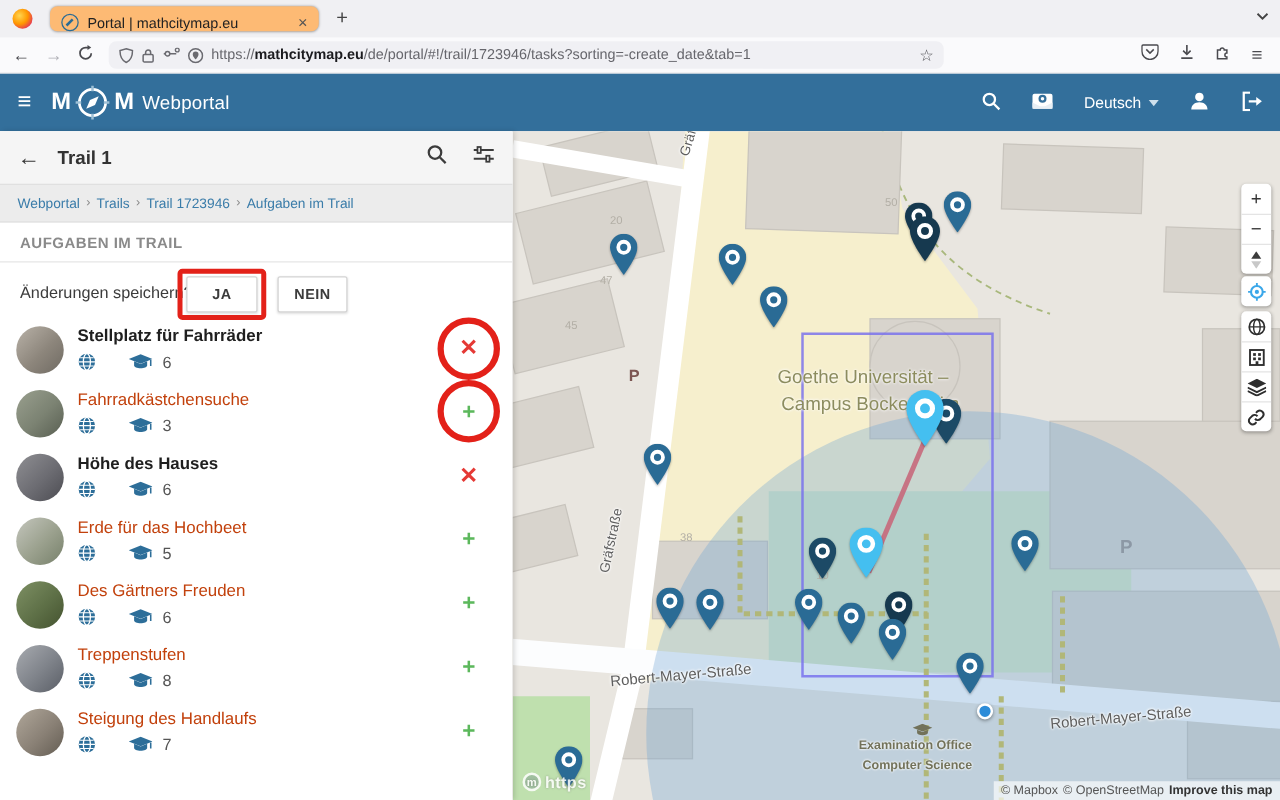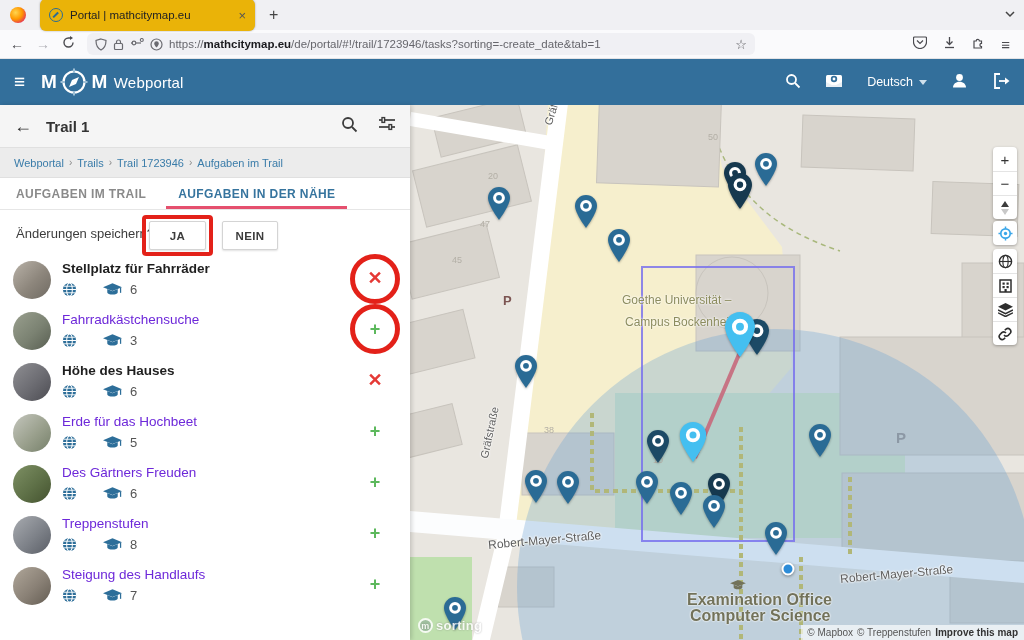--- a/index.html
+++ b/index.html
@@ -3,21 +3,21 @@
 <meta charset="utf-8">
 <style>
   * { margin:0; padding:0; box-sizing:border-box; }
   html,body { width:1024px; height:640px; overflow:hidden;
     font-family:"Liberation Sans", sans-serif; background:#fff; }
 
   
   .tabstrip { height:30px; background:#f0f0f3; display:flex; align-items:center; padding:0 8px; position:relative; }
   .ff-logo { width:16px; height:16px; border-radius:50%;
     background:radial-gradient(circle at 35% 35%, #ffd54f 0%, #ff9800 45%, #e4315b 80%, #b5246d 100%); margin:0 14px 0 2px; }
-  .tab { background:#eab308; border-radius:6px; height:32px; display:flex; align-items:center; gap:7px;
+  .tab { background:#fdba74; border-radius:6px; height:20px; display:flex; align-items:flex-end; gap:7px;
     padding:0 9px; min-width:215px; box-shadow:0 0 2px rgba(0,0,0,.35); font-size:11.5px; color:#222; }
   .tab .fav { width:14px; height:14px; border-radius:50%; border:1.5px solid #2a6b95; position:relative; }
   .tab .fav:after { content:""; position:absolute; left:2px; top:5px; width:7px; height:1.5px; background:#2a6b95; transform:rotate(-45deg); }
   .tab .close { margin-left:auto; color:#555; font-size:13px; cursor:default; }
   .newtab { font-size:16px; color:#444; margin-left:14px; }
   .tab-chevron { margin-left:auto; color:#444; }
   .toolbar { height:29px; background:#fafafc; display:flex; align-items:center; padding:0 10px; gap:12px; border-bottom:1px solid #e3e3e6; }
   .navbtn { color:#4a4a4f; font-size:14px; }
   .navbtn.dim { color:#b0b0b6; }
   .urlbar { flex:0 0 668px; height:22px; background:#f0f0f4; border-radius:6px; display:flex; align-items:center;
@@ -60,37 +60,37 @@
   .saverow { position:relative; height:46px; display:flex; align-items:center; padding-left:16px; gap:0; }
   .saveq { font-size:13px; color:#3c3c3c; }
   .mini-btn { height:29px; background:#fff; border:1px solid #d4d4d4; border-radius:2px; box-shadow:0 1px 2px rgba(0,0,0,.12);
     font-size:11.5px; font-weight:bold; color:#3c3c3c; font-family:inherit; letter-spacing:.4px; }
   .ja { position:absolute; left:149px; top:11px; width:57px; }
   .nein { position:absolute; left:222px; top:11px; width:56px; }
   .anno-rect { position:absolute; left:142px; top:5px; width:71px; height:41px; border:4px solid #e32119; border-radius:4px; pointer-events:none; }
   .tasklist { position:relative; }
   .trow { height:51px; position:relative;padding-left:20px; }
   .thumb { position:absolute; left:13px; top:5px; width:38px; height:38px; border-radius:50%; }
-  .t-title { position:absolute; left:62px; top:5px; font-size:13.5px; color:#6d28d9; }
+  .t-title { position:absolute; left:62px; top:5px; font-size:13.5px; color:#c2410c; }
   .t-title.bold { font-weight:bold; color:#1f1f1f; }
   .t-icons { position:absolute; left:62px; top:26px; display:flex; align-items:center; gap:6px; }
   .t-grade { font-size:13px; color:#555; margin-left:2px; }
   .gap28 { width:14px; }
   .t-action { position:absolute; left:363px; top:10px; width:24px; height:24px; display:flex; align-items:center; justify-content:center;
     font-size:18px; font-weight:bold; }
   .t-action.rm { color:#e53935; }
   .t-action.add { color:#5cb85c; }
   .anno-circle { position:absolute; left:350px; width:50px; height:50px; border:5px solid #e32119; border-radius:50%; pointer-events:none; }
 
   
   .map-svg { position:absolute; left:0; top:0; }
   .mlabel { position:absolute; white-space:nowrap; pointer-events:none; }
   .street-lbl { font-size:11px; color:#5e5e5e; text-shadow:0 0 2px #fff,0 0 2px #fff,0 0 3px #fff; }
-  .uni-lbl { font-size:12px; color:#8c8c5e; text-shadow:0 0 2px #fff,0 0 3px rgba(255,255,255,.9); }
-  .poi-lbl { font-size:16px; color:#72725a; font-weight:bold; text-shadow:0 0 2px #fff,0 0 2px #fff; text-align:center; }
+  .uni-lbl { font-size:15px; color:#8c8c5e; text-shadow:0 0 2px #fff,0 0 3px rgba(255,255,255,.9); }
+  .poi-lbl { font-size:10px; color:#72725a; font-weight:bold; text-shadow:0 0 2px #fff,0 0 2px #fff; text-align:center; }
   .hn { font-size:9px; color:#b3afa6; }
   .p-maroon { font-size:13px; font-weight:bold; color:#7c5552; }
   .p-gray { font-size:15px; font-weight:bold; color:#8c98a5; }
   .pin { position:absolute; transform:translate(-50%,-100%); filter:drop-shadow(0 1px 1px rgba(0,0,0,.3)); }
   .map-dot { position:absolute; width:13px; height:13px; border-radius:50%; background:#2d8cd8; border:2.5px solid #fff;
     box-shadow:0 1px 3px rgba(0,0,0,.4); transform:translate(-50%,-50%); }
   .searchbox { position:absolute; top:8px; right:7px; width:172px; height:27px; background:#fff; border-radius:4px;
     box-shadow:0 1px 3px rgba(0,0,0,.25); border:none; padding:0 10px; font-size:13px; color:#444; font-family:inherit; }
   .searchbox::placeholder { color:#b5b5b5; }
   .ctrl { position:absolute; right:7px; background:#fff; border-radius:4px; box-shadow:0 1px 3px rgba(0,0,0,.3); overflow:hidden; }
@@ -261,21 +261,20 @@
       <span class="crumb-sep">›</span>
       <a>Trails</a>
       <span class="crumb-sep">›</span>
       <a>Trail 1723946</a>
       <span class="crumb-sep">›</span>
       <a>Aufgaben im Trail</a>
     </div>
 
     <div class="tabsrow">
       <span class="ptab">AUFGABEN IM TRAIL</span>
-      <span class="ptab active">AUFGABEN IN DER NÄHE</span>
     </div>
 
 
     <div class="saverow">
       <span class="saveq">Änderungen speichern?</span>
       <button class="mini-btn ja">JA</button>
       <button class="mini-btn nein">NEIN</button>
       <div class="anno-rect"></div>
     </div>
 
@@ -501,21 +500,21 @@
       <svg width="16" height="11" viewBox="0 0 20 14">
           <polygon points="10,0 20,4 10,8 0,4" fill="#72725a"></polygon>
           <path d="M4.5 6v3.5c0 1.2 2.5 2.3 5.5 2.3s5.5-1.1 5.5-2.3V6L10 8.3z" fill="#72725a"></path>
         </svg>
     </span>
     <span class="mlabel poi-lbl" style="left:277px; top:486px;">Examination Office</span>
     <span class="mlabel poi-lbl" style="left:280px; top:502px;">Computer Science</span>
     <span class="mlabel hn" style="left:78px; top:66px;">20</span>
     <span class="mlabel hn" style="left:70px; top:114px;">47</span>
     <span class="mlabel hn" style="left:42px; top:150px;">45</span>
-    <span class="mlabel hn" style="left:298px; top:27px;">50</span>
+    <span class="mlabel hn" style="left:298px; top:52px;">50</span>
     <span class="mlabel hn" style="left:134px; top:320px;">38</span>
     <span class="mlabel hn" style="left:243px; top:350px;">10</span>
 
     <svg class="pin" style="left:89px; top:115px;" width="22" height="33" viewBox="0 0 22 33">
         <path d="M11 0C4.9 0 0 4.8 0 10.8 0 18.6 11 33 11 33s11-14.4 11-22.2C22 4.8 17.1 0 11 0z" fill="#2a6b95"></path>
         <circle cx="11" cy="10.8" r="4.4" fill="none" stroke="#fff" stroke-width="3"></circle>
       </svg>
     <svg class="pin" style="left:176px; top:123px;" width="22" height="33" viewBox="0 0 22 33">
         <path d="M11 0C4.9 0 0 4.8 0 10.8 0 18.6 11 33 11 33s11-14.4 11-22.2C22 4.8 17.1 0 11 0z" fill="#2a6b95"></path>
         <circle cx="11" cy="10.8" r="4.4" fill="none" stroke="#fff" stroke-width="3"></circle>
@@ -649,21 +648,21 @@
       <div class="cbtn">
         <svg width="14" height="14" viewBox="0 0 14 14">
             <path d="M6 8a3 3 0 0 0 4.2.3l2-2a3 3 0 0 0-4.2-4.2l-1.2 1.2" fill="none" stroke="#2e2e2e" stroke-width="1.6"></path>
             <path d="M8 6a3 3 0 0 0-4.2-.3l-2 2a3 3 0 0 0 4.2 4.2l1.2-1.2" fill="none" stroke="#2e2e2e" stroke-width="1.6"></path>
           </svg>
       </div>
     </div>
 
     <div class="mb-logo">
       <span class="mb-circ">m</span>
-      <span>sorting</span>
+      <span>https</span>
     </div>
     <div class="attr">
       <span>© Mapbox</span>
-      <span>© Treppenstufen</span>
+      <span>© OpenStreetMap</span>
       <b>Improve this map</b>
     </div>
   </div>
 </div>
 
 </body></html>

